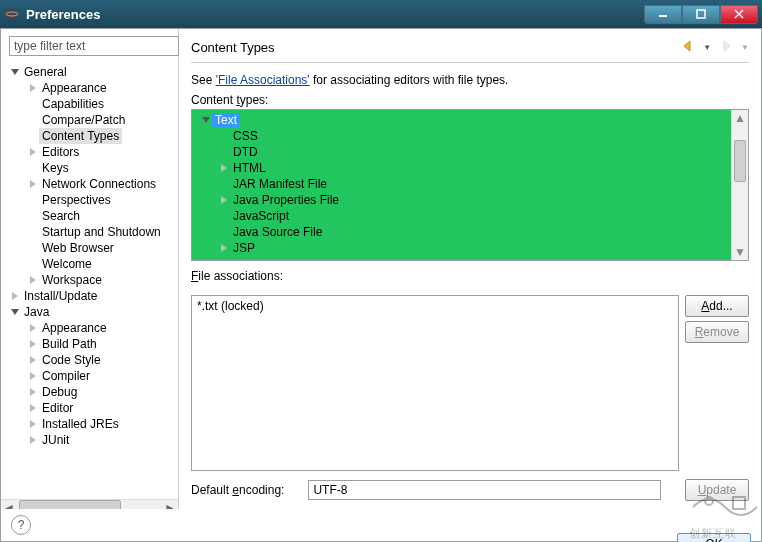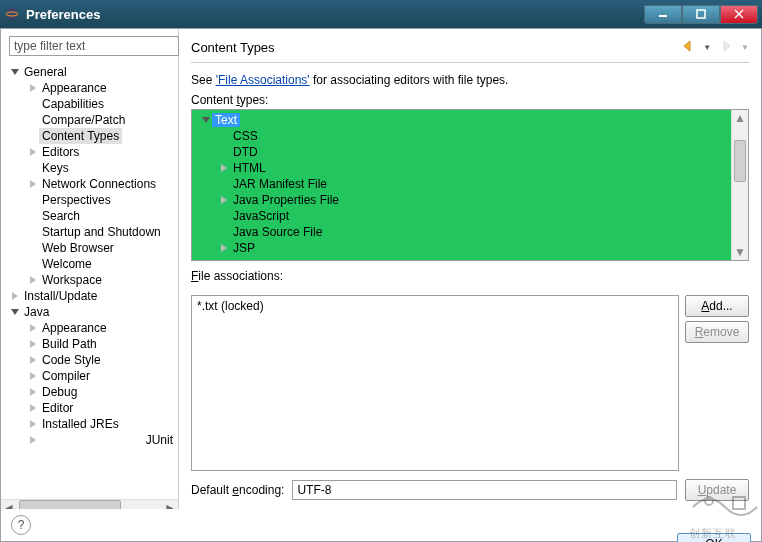--- a/index.html
+++ b/index.html
@@ -172,21 +172,21 @@
   }
   .side-buttons { display:flex; flex-direction:column; gap:4px; }
   .btn {
     background: linear-gradient(to bottom,#fdfdfd,#e6e6e6);
     border:1px solid #8a8f94; border-radius:2px;
     padding: 2px 6px; min-width:64px; height:22px;
     font-family:inherit; font-size:12px; text-align:center;
     box-sizing:border-box;
   }
   .btn:disabled, .btn.disabled { color:#8d8d8d; }
-  .encoding-row { display:flex; align-items:center; gap:8px; margin-top:8px; }
+  .encoding-row { display:flex; align-items:center; gap:24px; margin-top:8px; }
   .encoding-input {
     flex:1; border:1px solid #98a0a6; height:20px; padding:2px 4px; font-family:inherit; font-size:12px; box-sizing:border-box;
   }
   
   .footer {
     height: 32px;
     display:flex; align-items:center;
     padding: 0 10px;
     border-top: none;
     box-sizing:border-box;
@@ -381,21 +381,21 @@
                 <div class="tri-right light"></div>
               </span>
               <span class="label">Editor</span>
             </div>
             <div class="tree-row" style="padding-left: 18px;">
               <span class="expander">
                 <div class="tri-right light"></div>
               </span>
               <span class="label">Installed JREs</span>
             </div>
-            <div class="tree-row" style="padding-left: 18px; justify-content: space-between;">
+            <div class="tree-row" style="padding-left: 18px;">
               <span class="expander">
                 <div class="tri-right light"></div>
               </span>
               <span class="label">JUnit</span>
             </div>
           </div>
         <div class="left-scrollbar">
           <div class="arrow l">◄</div>
           <div class="thumb"></div>
           <div class="arrow r">►</div>

